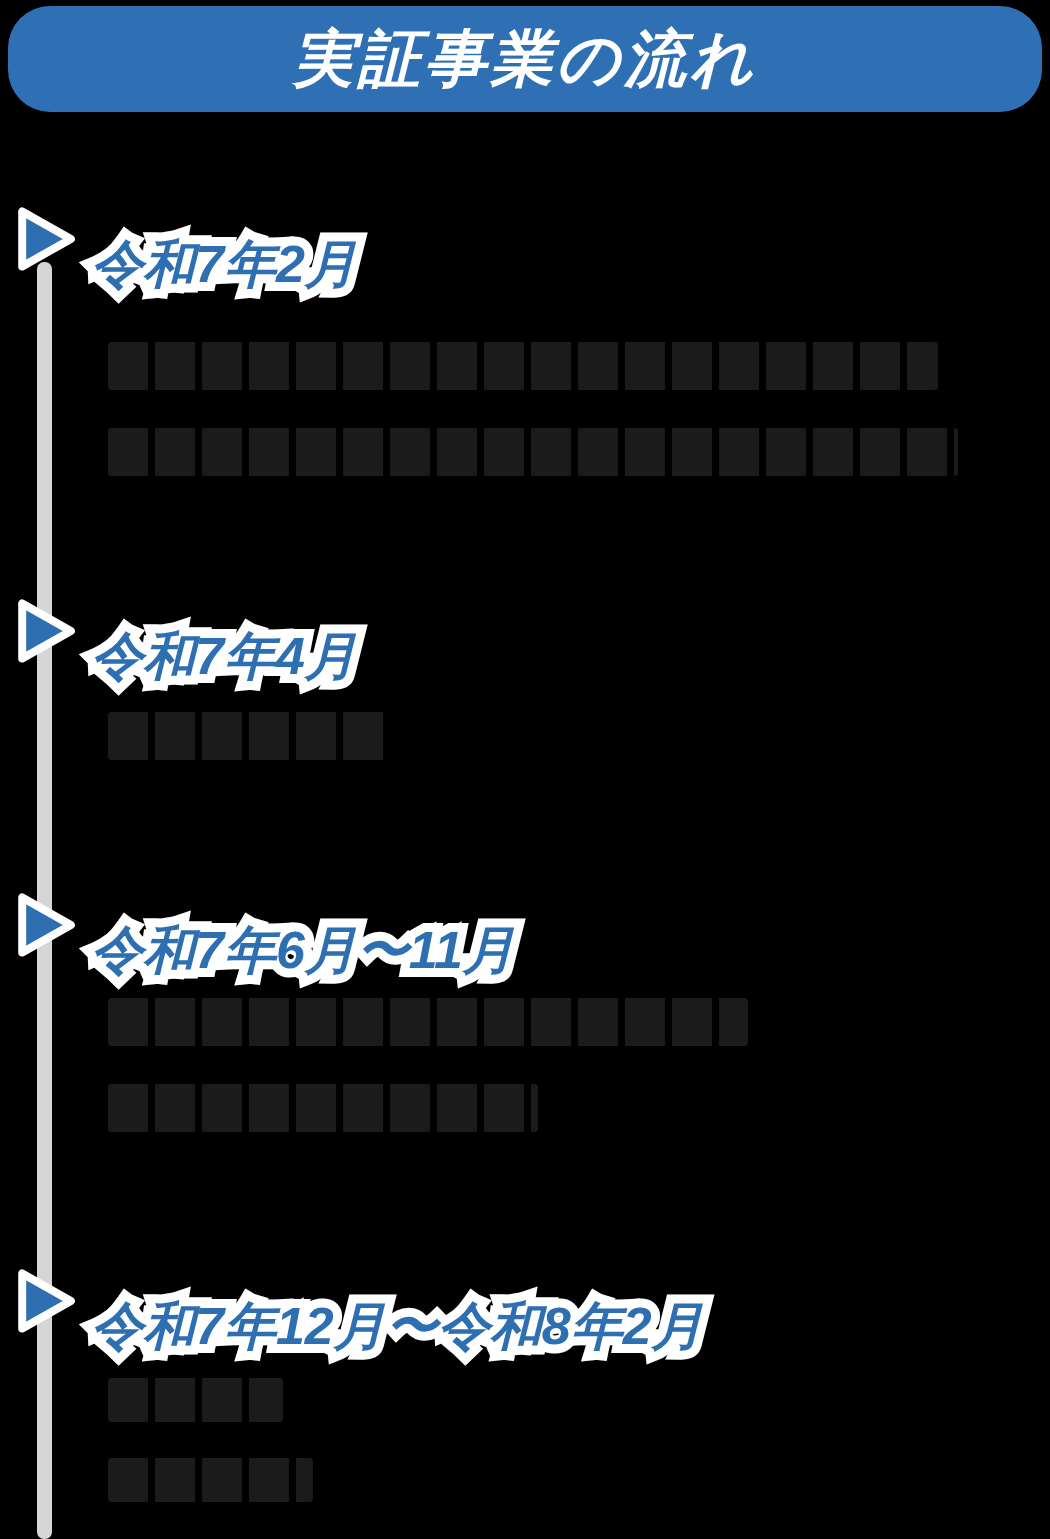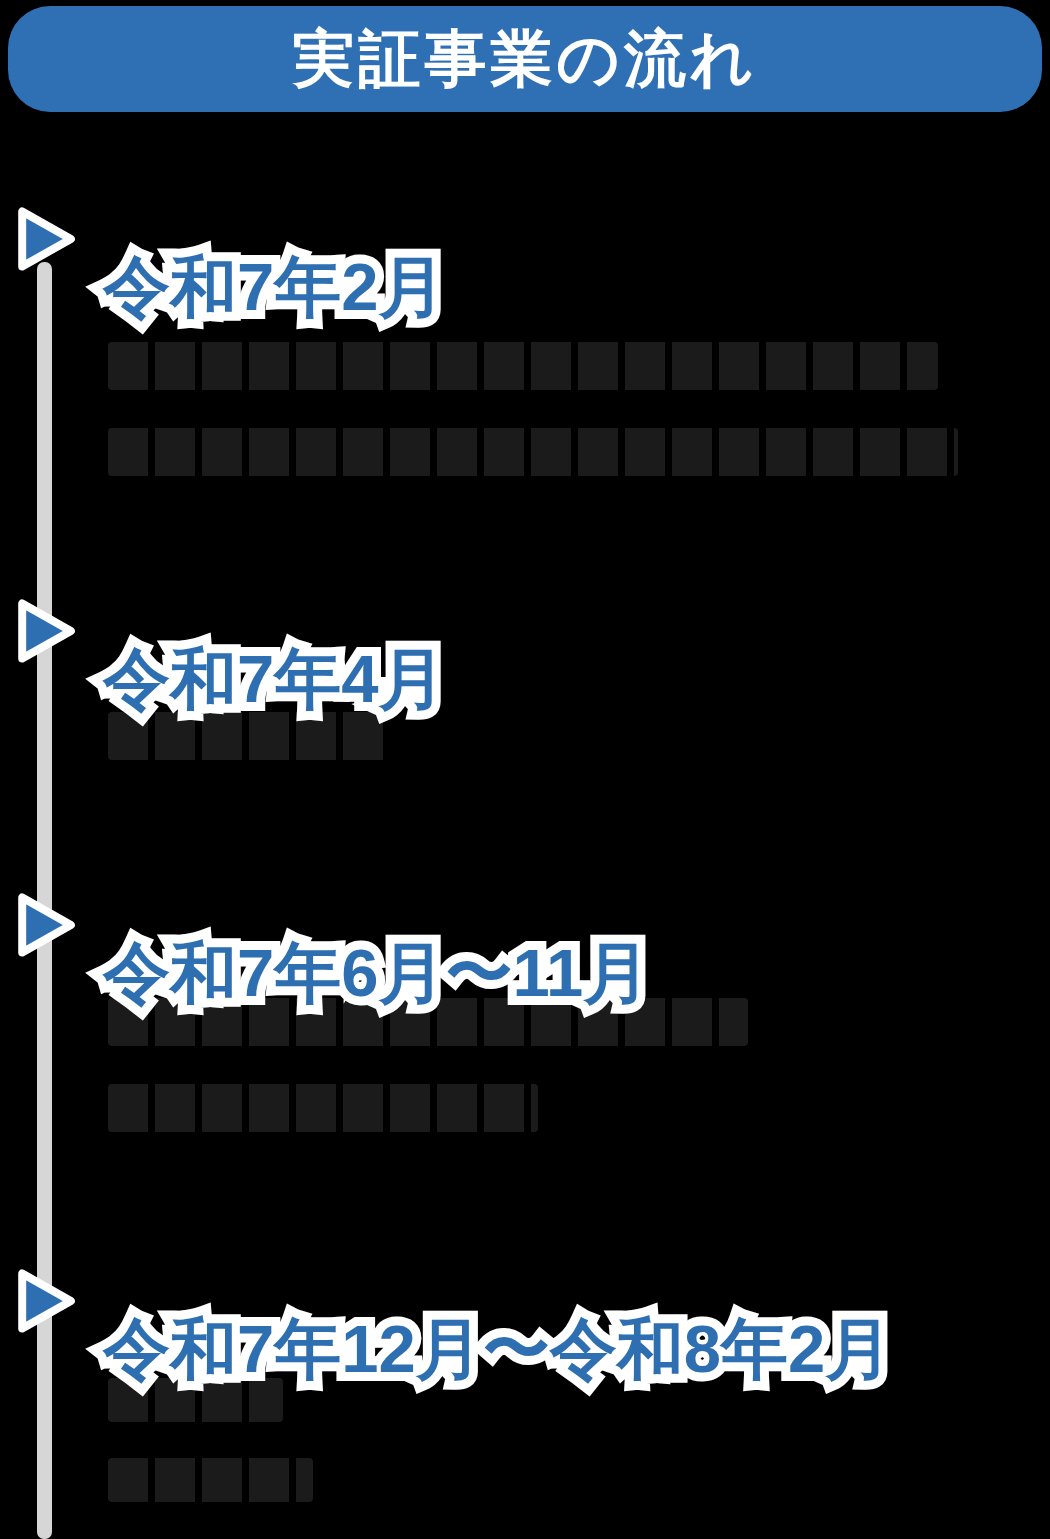--- a/index.html
+++ b/index.html
@@ -16,20 +16,21 @@
     background:#000;
     font-family:"Liberation Sans","DejaVu Sans",sans-serif;
   }
   .page{
     position:relative;
     width:1050px;
     height:1539px;
     margin:0 auto;
     background:var(--page_bg);
     overflow:hidden;
+    font-style:italic;
   }
   
   .banner{
     position:absolute;
     left:8px; top:6px;
     width:1034px; height:106px;
     background:var(--banner_bg);
     border-radius:42px;
     display:flex;
     align-items:center;
@@ -54,22 +55,22 @@
   .marker{
     position:absolute;
     width:62px; height:70px;
     color:var(--accent);
     z-index:3;
   }
   .marker svg{display:block;width:100%;height:100%;}
   
   .date{
     position:absolute;
-    left:103px;
-    font-size:67px;
+    left:91px;
+    font-size:52px;
     font-weight:700;
     line-height:1.15;
     color:var(--accent);
     white-space:nowrap;
     z-index:2;
   }
   .date::before{
     content:attr(data-text);
     position:absolute;
     left:0; top:0;

